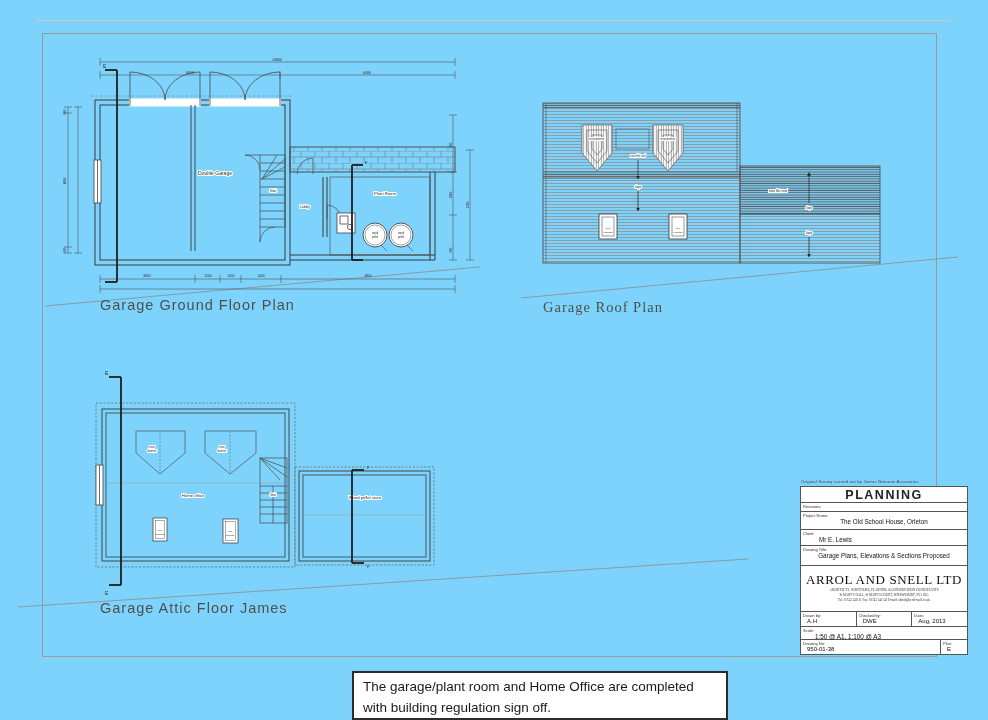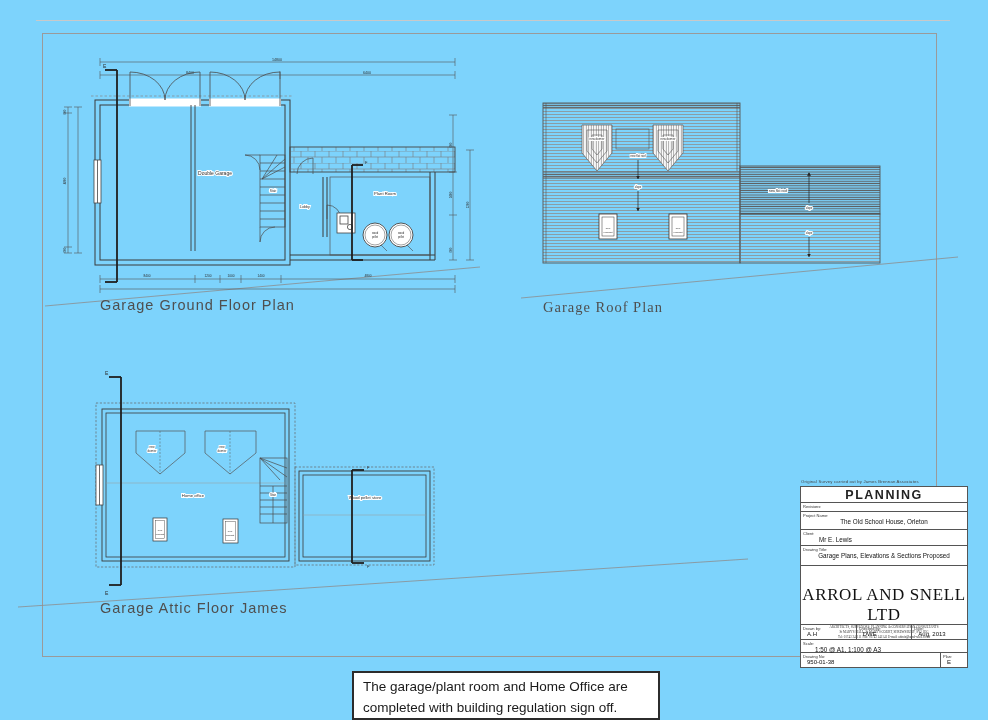--- a/index.html
+++ b/index.html
@@ -20,34 +20,34 @@
   .tb-row:last-child{border-bottom:none;}
   .tb-planning{height:16px;display:flex;align-items:center;justify-content:center;
                font-size:12.5px;font-weight:bold;letter-spacing:1.5px;}
   .tb-label{font-size:4px;color:#333;padding:1px 2px 0 2px;}
   .tb-value{font-size:6.3px;text-align:center;color:#111;}
   .tb-rev{height:9px;}
   .tb-proj{height:18px;}
   .tb-client{height:16px;}
   .tb-dtitle{height:20px;}
   .tb-company{height:40px;text-align:center;}
-  .tb-coname{font-family:"Liberation Serif",serif;font-size:17px;letter-spacing:.6px;
-             margin-top:19px;color:#111;}
+  .tb-coname{font-family:"Liberation Serif",serif;font-size:13px;letter-spacing:.6px;
+             margin-top:6px;color:#111;}
   .tb-coline{font-family:"Liberation Serif",serif;font-size:3.2px;color:#333;line-height:1.5;}
   .tb-cells{display:flex;height:15px;}
   .tb-cell{flex:1;border-right:1px solid #555;box-sizing:border-box;}
   .tb-cell:last-child{border-right:none;}
   .tb-scale{height:13px;}
   .tb-bottom{display:flex;height:14px;}
   .tb-no{flex:1;border-right:1px solid #555;box-sizing:border-box;}
   .tb-plancell{width:26px;}
   .tb-cell .tb-value,.tb-no .tb-value,.tb-plancell .tb-value{text-align:left;padding-left:6px;font-size:6px;}
 
   
-  .note-box{position:absolute;left:352px;top:671px;width:308px;height:49px;
+  .note-box{position:absolute;left:352px;top:671px;width:376px;height:49px;
             border:2px solid #2c2c2c;box-sizing:border-box;background:#fff;
             font-size:13.5px;line-height:1.55;color:#1a1a1a;padding:4px 9px;}
 </style>
 </head>
 <body>
 
 <div class="stage">
 
   <div class="scan-line"></div>
   <div class="sheet-border"></div>

